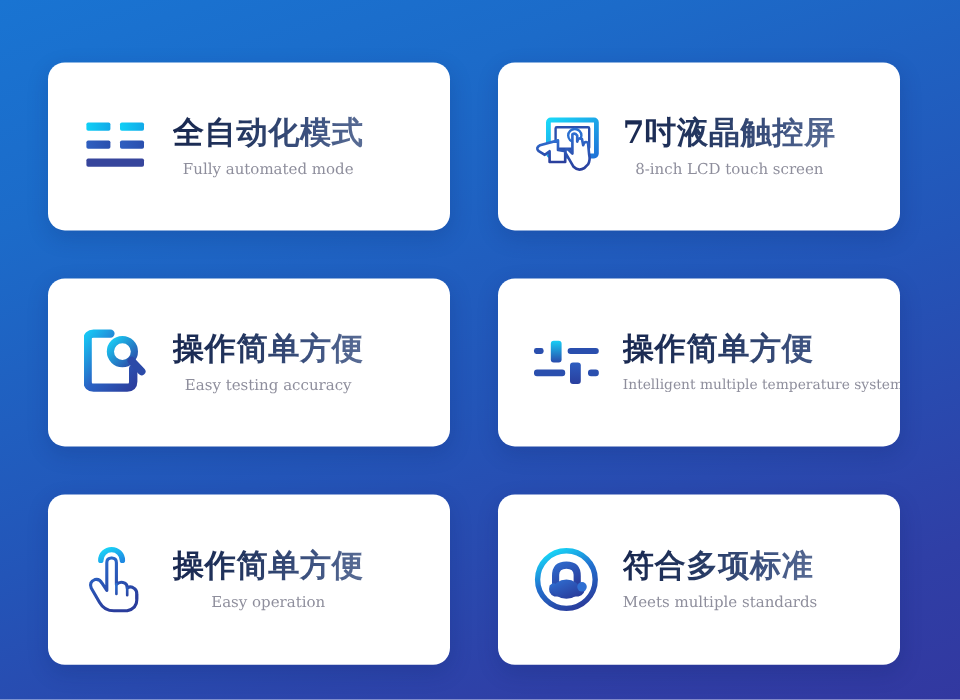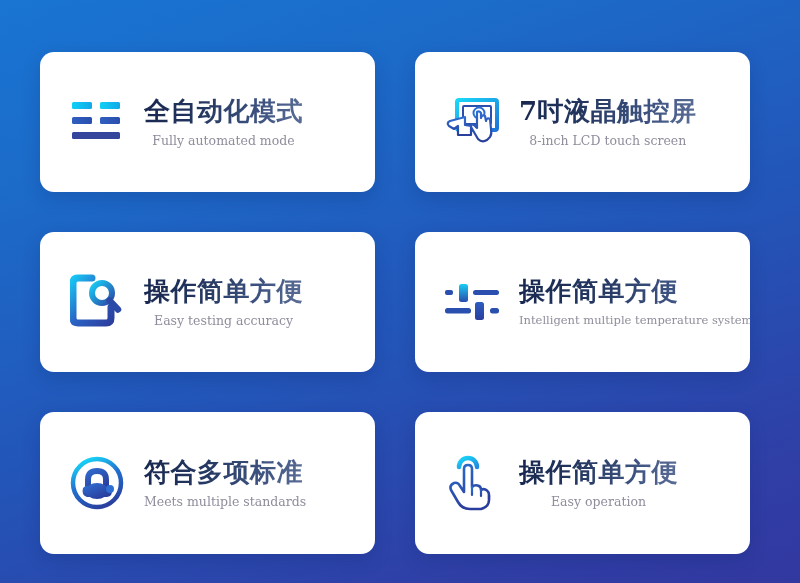--- a/index.html
+++ b/index.html
@@ -184,47 +184,20 @@
       </svg>
     </span>
     <span class="card-text">
       <span class="card-title">操作简单方便</span>
       <span class="card-subtitle tight">Intelligent multiple temperature system</span>
     </span>
   </div>
 
   <div class="feature-card">
     <span class="card-icon">
-      <svg width="56" height="56" viewBox="0 0 56 56">
-        <defs>
-          <linearGradient id="g5a" x1="0.25" y1="0" x2="0.7" y2="1">
-            <stop offset="0" stop-color="#17d6f7"></stop>
-              <stop offset="0.45" stop-color="#2270cf"></stop>
-              <stop offset="1" stop-color="#2a3d9c"></stop>
-          </linearGradient>
-          <linearGradient id="g5b" x1="0" y1="0" x2="0.6" y2="1">
-            <stop offset="0" stop-color="#2f6fd2"></stop>
-              <stop offset="1" stop-color="#2a3f9e"></stop>
-          </linearGradient>
-        </defs>
-        <circle cx="28" cy="28" r="24" fill="none" stroke="url(#g5a)" stroke-width="4.5"></circle>
-        <path d="M28 13 Q16 13 16 25 L16 31 Q16 34 19 34 L22 34 L22 24 Q22 19 28 19 Q34 19 34 24 L34 34 L37 34 Q40 34 40 31 L40 25 Q40 13 28 13 Z" fill="url(#g5b)"></path>
-        <path d="M14 33 Q12 40 18 42 L38 42 Q44 41 43 34 Q41 30 38 33 L38 37 L20 37 L20 33 Q18 29 14 33 Z" fill="url(#g5b)"></path>
-        <ellipse cx="28" cy="36" rx="11" ry="8" fill="url(#g5b)"></ellipse>
-        <circle cx="41" cy="34" r="4" fill="#2f6fd2"></circle>
-      </svg>
-    </span>
-    <span class="card-text">
-      <span class="card-title">符合多项标准</span>
-      <span class="card-subtitle">Meets multiple standards</span>
-    </span>
-  </div>
-
-  <div class="feature-card">
-    <span class="card-icon">
       <svg width="52" height="58" viewBox="0 0 52 58">
         <defs>
           <linearGradient id="g6a" x1="0" y1="0" x2="1" y2="1">
             <stop offset="0" stop-color="#19d8f8"></stop>
               <stop offset="1" stop-color="#1f8ae2"></stop>
           </linearGradient>
           <linearGradient id="g6b" x1="0" y1="0" x2="0.4" y2="1">
             <stop offset="0" stop-color="#2a6fd0"></stop>
               <stop offset="1" stop-color="#2a3d9c"></stop>
           </linearGradient>
@@ -237,13 +210,40 @@
                  L43 46 Q43 53 35 55 L24 55 Q16 55 12 48 L5 36 Q3 31 8 29 Q12 28 14 32 L18 38 Z" fill="#ffffff" stroke="url(#g6b)" stroke-width="2.6" stroke-linejoin="round" stroke-linecap="round"></path>
         <path d="M26 33 L26 41 M35 36 L35 42 M43 41 L43 45" stroke="url(#g6b)" stroke-width="2.2" stroke-linecap="round" fill="none"></path>
       </svg>
     </span>
     <span class="card-text">
       <span class="card-title">操作简单方便</span>
       <span class="card-subtitle">Easy operation</span>
     </span>
   </div>
 
+  <div class="feature-card">
+    <span class="card-icon">
+      <svg width="56" height="56" viewBox="0 0 56 56">
+        <defs>
+          <linearGradient id="g5a" x1="0.25" y1="0" x2="0.7" y2="1">
+            <stop offset="0" stop-color="#17d6f7"></stop>
+              <stop offset="0.45" stop-color="#2270cf"></stop>
+              <stop offset="1" stop-color="#2a3d9c"></stop>
+          </linearGradient>
+          <linearGradient id="g5b" x1="0" y1="0" x2="0.6" y2="1">
+            <stop offset="0" stop-color="#2f6fd2"></stop>
+              <stop offset="1" stop-color="#2a3f9e"></stop>
+          </linearGradient>
+        </defs>
+        <circle cx="28" cy="28" r="24" fill="none" stroke="url(#g5a)" stroke-width="4.5"></circle>
+        <path d="M28 13 Q16 13 16 25 L16 31 Q16 34 19 34 L22 34 L22 24 Q22 19 28 19 Q34 19 34 24 L34 34 L37 34 Q40 34 40 31 L40 25 Q40 13 28 13 Z" fill="url(#g5b)"></path>
+        <path d="M14 33 Q12 40 18 42 L38 42 Q44 41 43 34 Q41 30 38 33 L38 37 L20 37 L20 33 Q18 29 14 33 Z" fill="url(#g5b)"></path>
+        <ellipse cx="28" cy="36" rx="11" ry="8" fill="url(#g5b)"></ellipse>
+        <circle cx="41" cy="34" r="4" fill="#2f6fd2"></circle>
+      </svg>
+    </span>
+    <span class="card-text">
+      <span class="card-title">符合多项标准</span>
+      <span class="card-subtitle">Meets multiple standards</span>
+    </span>
+  </div>
+
 </div>
 
 </body></html>

